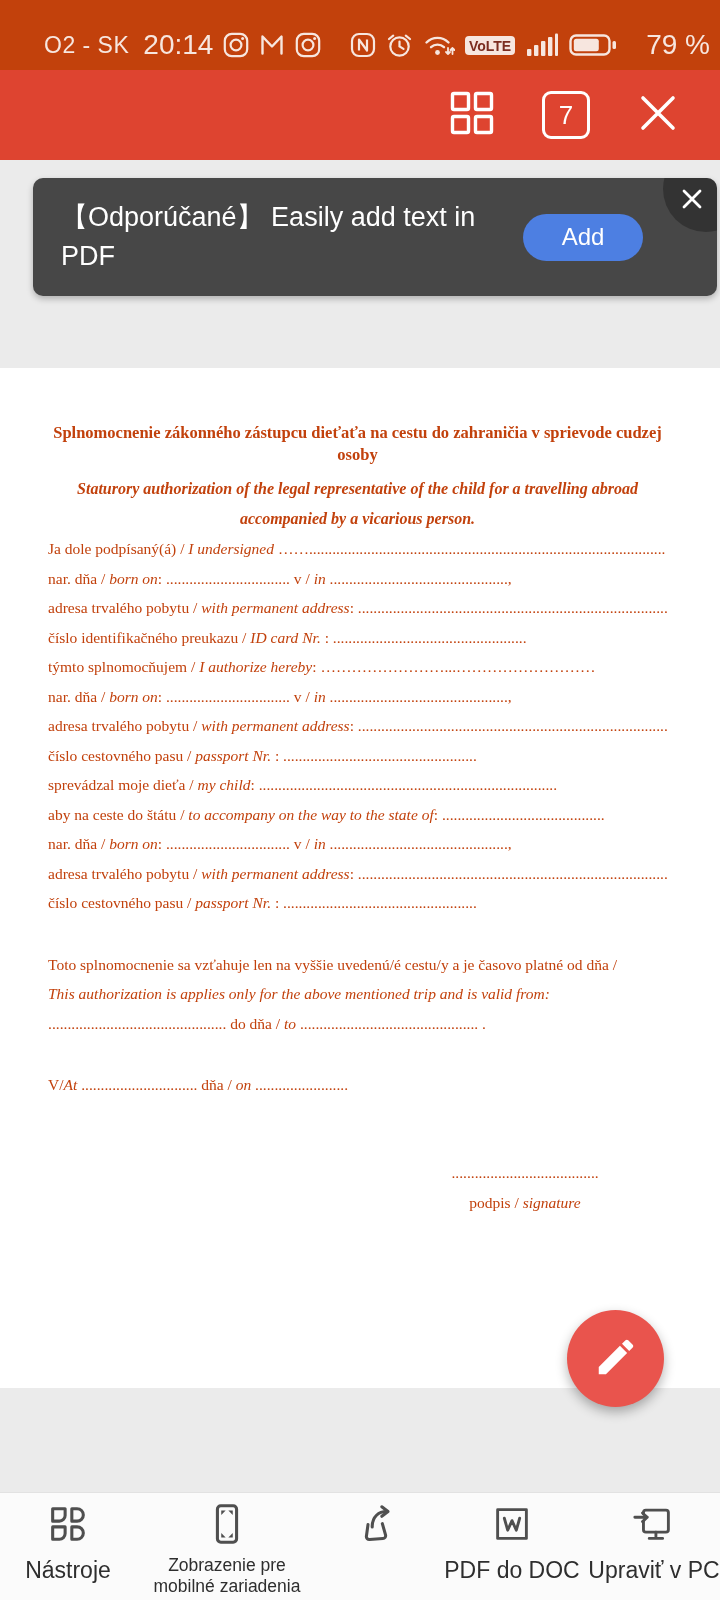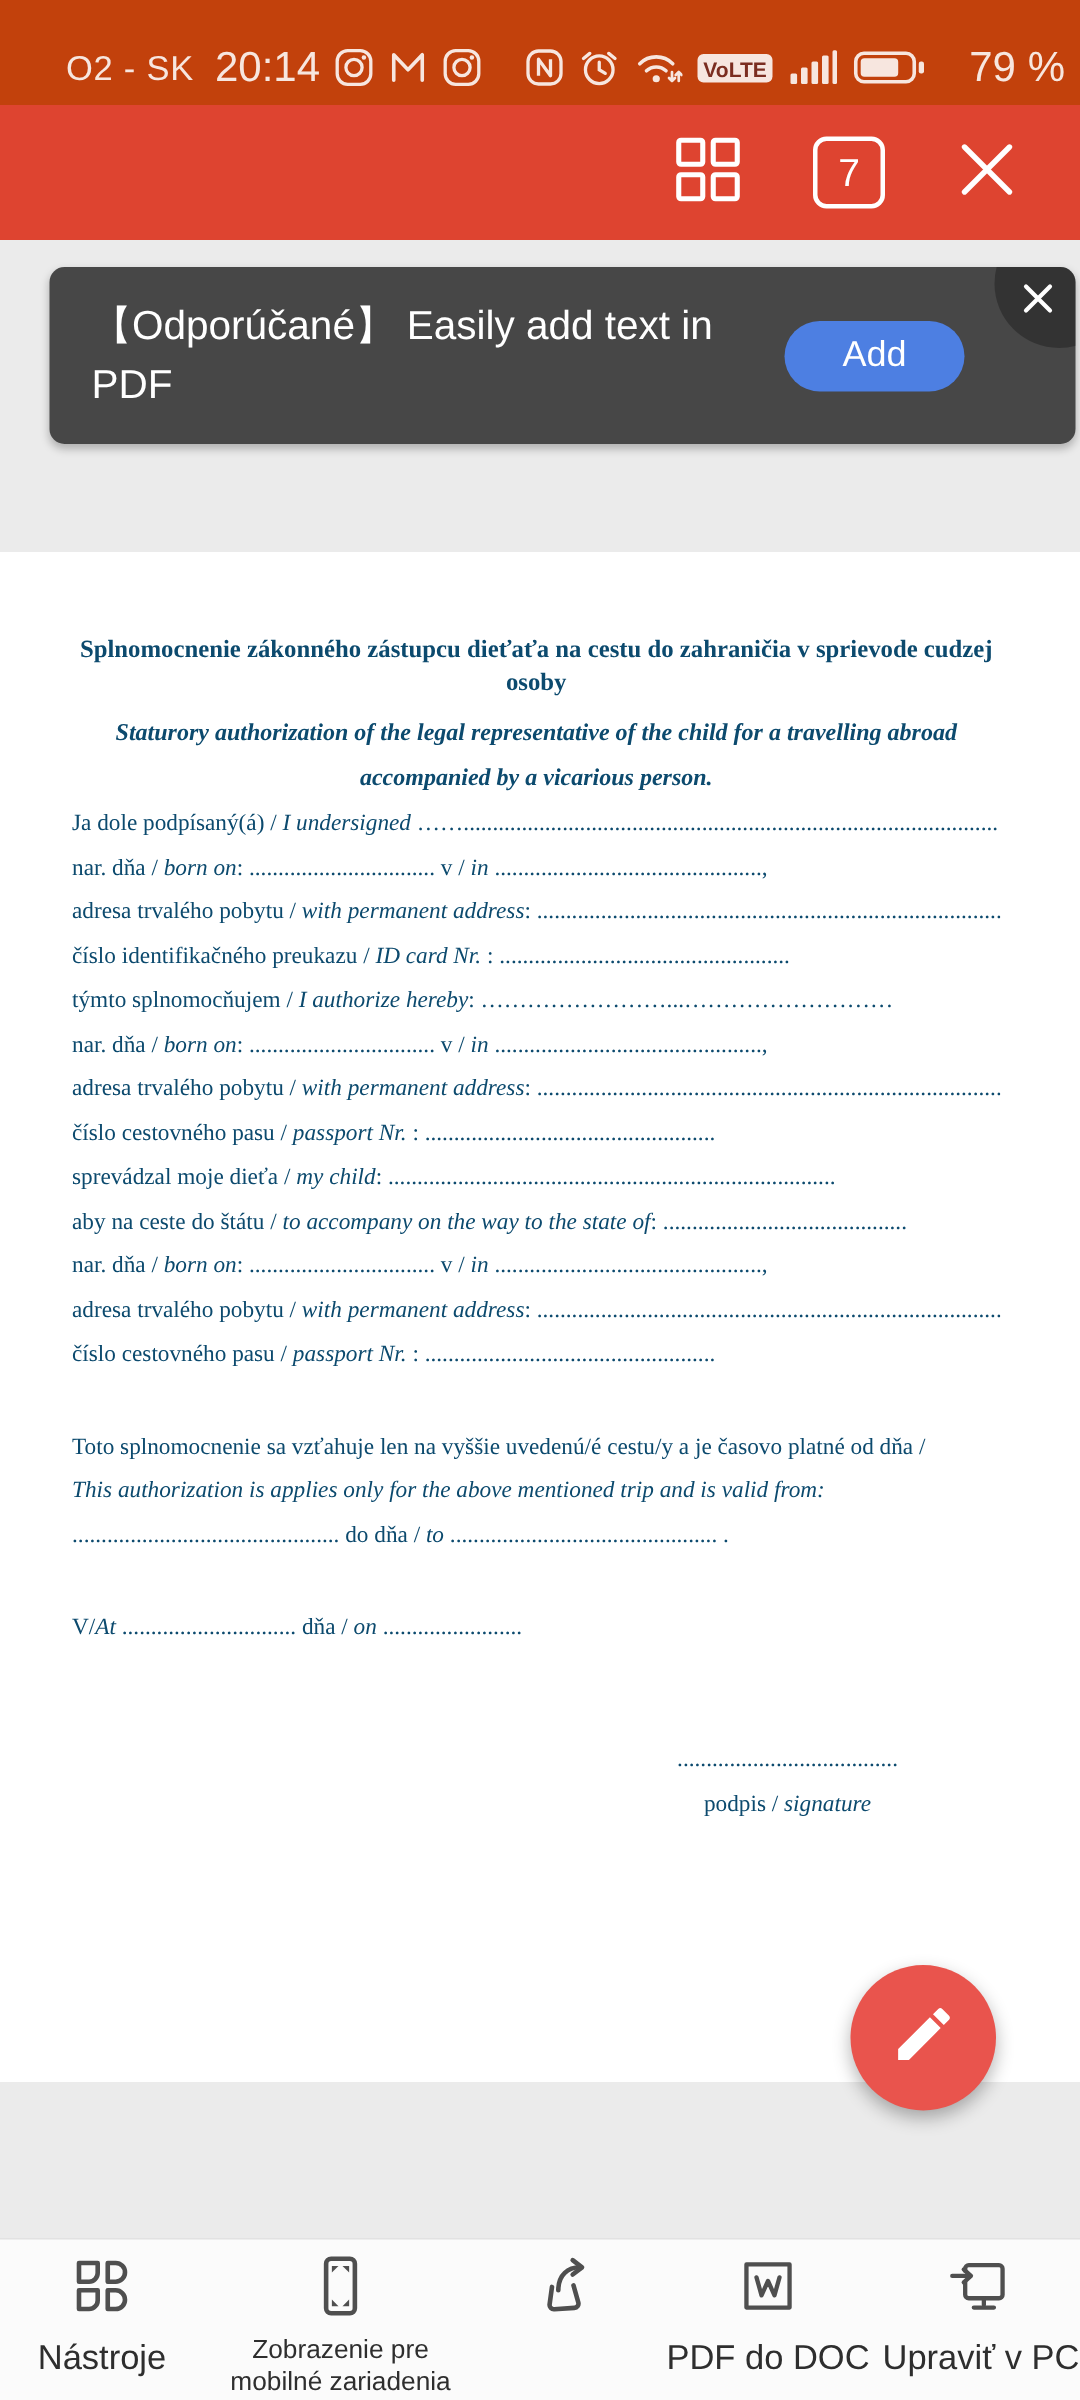--- a/index.html
+++ b/index.html
@@ -32,21 +32,21 @@
           padding:0 74px 0 28px;box-sizing:border-box;margin-left:15px;}
   .banner-corner{position:absolute;top:-32px;right:-32px;width:86px;height:86px;border-radius:50%;
                  background:rgba(0,0,0,.28);}
   .banner-close{position:absolute;top:8px;right:12px;width:26px;height:26px;cursor:pointer;}
   .banner-text{color:#fff;font-size:27px;line-height:39px;width:460px;}
   .add-button{width:120px;height:47px;border-radius:24px;background:#4d7fe2;color:#fff;
               font-size:24px;display:flex;align-items:center;justify-content:center;cursor:pointer;}
 
   
   .page{position:absolute;top:368px;left:0;width:720px;height:1020px;background:#fff;}
-  .doc{font-family:"Liberation Serif","DejaVu Serif",serif;color:#0c4a6e;
+  .doc{font-family:"Liberation Serif","DejaVu Serif",serif;color:#c2410c;
        padding:54px 53px 0 48px;}
   .doc-title{font-size:16.5px;font-weight:bold;text-align:center;line-height:22px;}
   .doc-subtitle{font-size:16px;font-weight:bold;font-style:italic;text-align:center;
                 line-height:30px;margin-top:8px;padding:0 12px;}
   .doc-block{}
   .doc-block.gap-lg{margin-top:32px;}
   .doc-line{font-size:15.5px;line-height:29.5px;white-space:nowrap;overflow:hidden;}
   .it{font-style:italic;}
   .signature{margin-top:58px;margin-left:382px;width:190px;text-align:center;
              font-size:15.5px;line-height:30px;}

